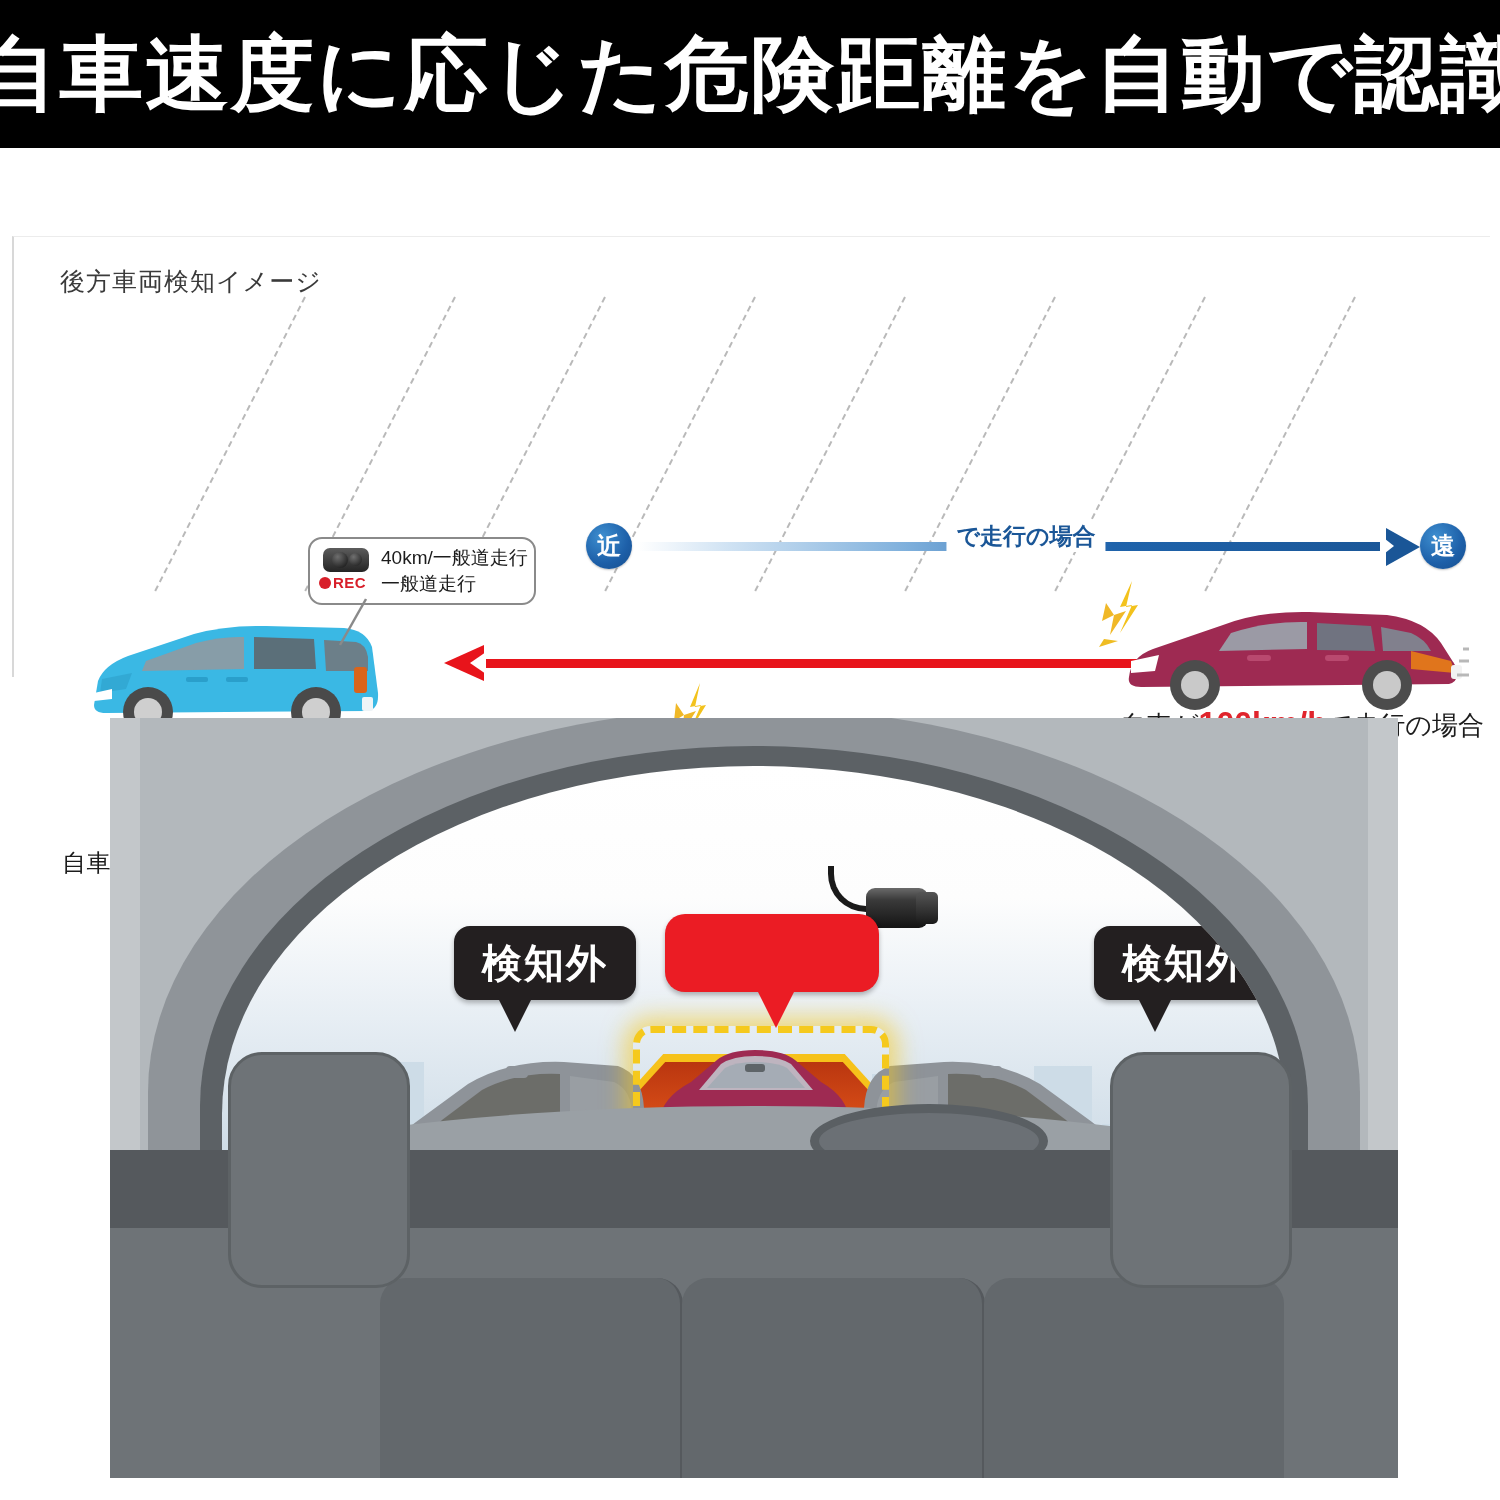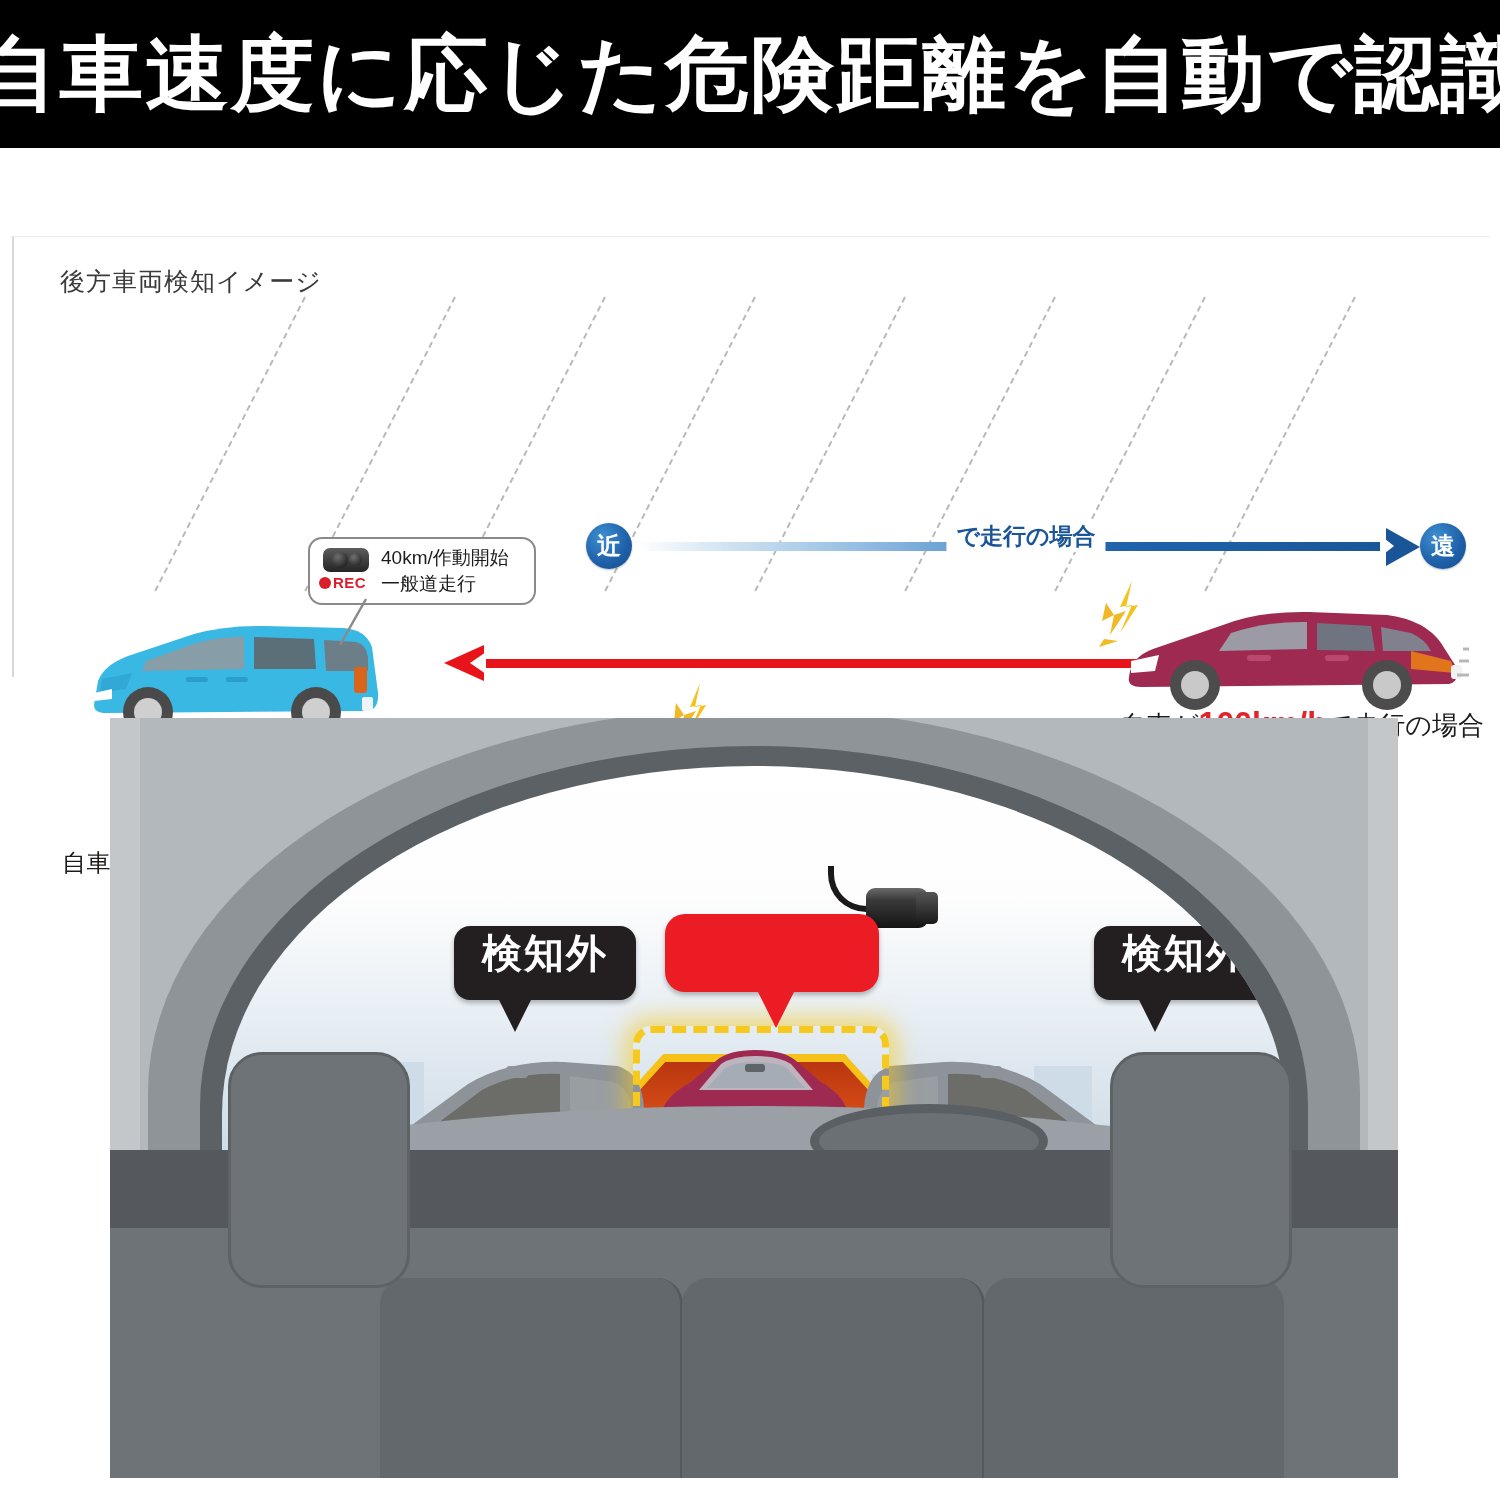--- a/index.html
+++ b/index.html
@@ -218,21 +218,21 @@
   }
   .cam-wire{
     position:absolute;left:0;top:0;width:54px;height:40px;
     border-left:6px solid #1a1a1a;border-bottom:6px solid #1a1a1a;
     border-radius:0 0 0 38px;
   }
 
   
   .tag{
     position:absolute;border-radius:16px;
-    display:flex;justify-content:center;
+    display:flex;align-items:center;justify-content:center;
     font-weight:bold;white-space:nowrap;
     box-shadow:0 3px 5px rgba(0,0,0,.28);
   }
   .tag-tail{position:absolute;width:0;height:0;}
   .tag-out{
     background:#231f20;color:#ffffff;
     width:182px;height:74px;font-size:40px;letter-spacing:2px;
   }
   .tag-out .tag-tail{
     border-left:17px solid transparent;border-right:17px solid transparent;
@@ -343,21 +343,21 @@
       <div class="cam-ic">
         <div class="cam-body"></div>
         <div class="cam-lens"></div>
         <div class="cam-lens2"></div>
         <div class="rec-row">
           <span class="rec-dot"></span>
           <span class="rec-text">REC</span>
         </div>
       </div>
       <div class="rec-lines">
-        <div class="rec-line">40km/作動開始</div>
+        <div class="rec-line">40km/一般道走行</div>
         <div class="rec-line">一般道走行</div>
       </div>
     </div>
     <svg class="rec-callout-tail" width="40" height="50">
       <path d="M30 0 L4 46" stroke="#8a8a8a" stroke-width="2.5" fill="none"></path>
     </svg>
 
     <div class="red-arrow" style="left:430px;top:416px;width:1010px;">
       <div class="ra-bar"></div>
       <div class="ra-head-l"></div>

